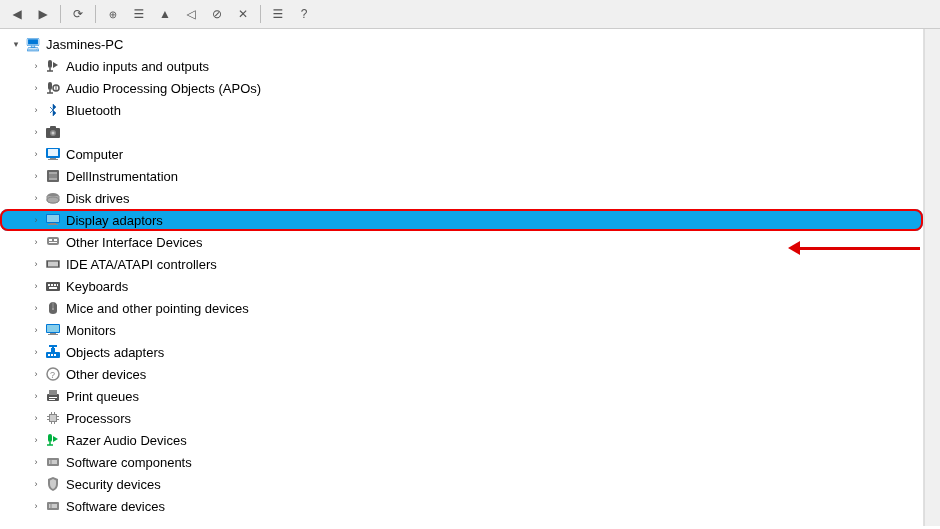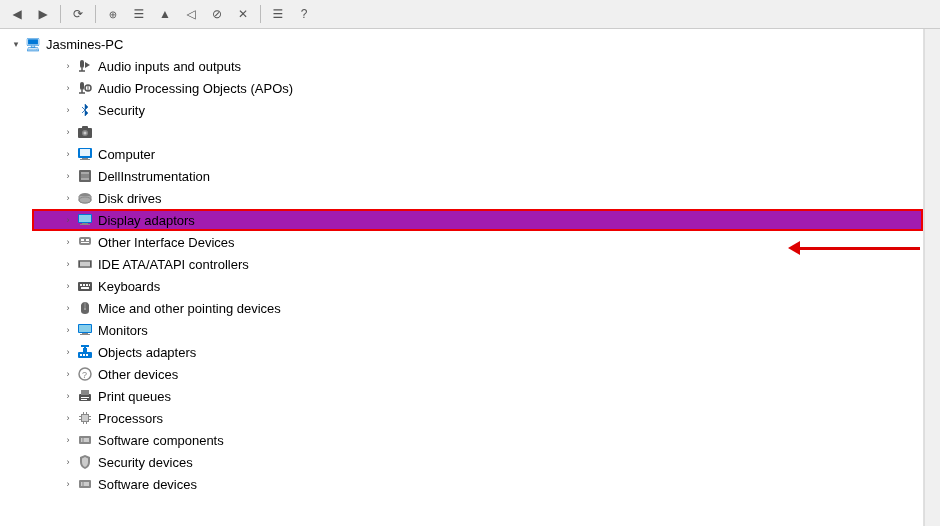--- a/index.html
+++ b/index.html
@@ -54,21 +54,22 @@
       align-items: center;
       padding: 2px 0;
       cursor: pointer;
       user-select: none;
       white-space: nowrap;
       min-height: 22px;
     }
     .tree-item.highlighted {
       outline: 2px solid #e00;
       outline-offset: -2px;
-      background: #a21caf;
+      background: #0ea5e9;
+      border-radius: 8px;
     }
     .tree-item.root {
       font-weight: normal;
     }
     .chevron {
       width: 16px;
       height: 16px;
       display: inline-flex;
       align-items: center;
       justify-content: center;
@@ -85,21 +86,21 @@
       align-items: center;
       justify-content: center;
       margin-right: 4px;
       flex-shrink: 0;
       font-size: 13px;
     }
     .label {
       flex: 1;
     }
     .indent1 { padding-left: 8px; }
-    .indent2 { padding-left: 28px; margin-left: 32px; }
+    .indent2 { padding-left: 28px; }
 
     .tree-wrapper {
       position: relative;
     }
 
     
     .ico-computer { color: #0078d7; font-size: 13px; }
 
     .scrollbar-area {
       width: 16px;
@@ -175,21 +176,21 @@
             </span>
             <span class="label">Audio Processing Objects (APOs)</span>
           </div>
           <div class="tree-item indent2">
             <span class="chevron collapsed"></span>
             <span class="icon">
               <svg width="16" height="16" viewBox="0 0 16 16">
                 <path d="M8 2 L11 5 L8 8 L11 11 L8 14 L8 8 L5 11 L8 8 L5 5 L8 8 Z" fill="#0054a6" stroke="#0054a6" stroke-width="0.5"></path>
               </svg>
             </span>
-            <span class="label">Security</span>
+            <span class="label">Bluetooth</span>
           </div>
           <div class="tree-item indent2">
             <span class="chevron collapsed"></span>
             <span class="icon">
               <svg width="16" height="16" viewBox="0 0 16 16">
                 <rect x="1" y="4" width="14" height="10" rx="1" fill="#555"></rect>
                 <circle cx="8" cy="9" r="3" fill="#888"></circle>
                 <circle cx="8" cy="9" r="1.5" fill="#ccc"></circle>
                 <rect x="5" y="2" width="6" height="3" rx="1" fill="#555"></rect>
               </svg>
@@ -355,20 +356,32 @@
                 <rect x="6" y="12" width="1" height="2" fill="#888"></rect>
                 <rect x="9" y="12" width="1" height="2" fill="#888"></rect>
               </svg>
             </span>
             <span class="label">Processors</span>
           </div>
           <div class="tree-item indent2">
             <span class="chevron collapsed"></span>
             <span class="icon">
               <svg width="16" height="16" viewBox="0 0 16 16">
+                <rect x="3" y="2" width="4" height="8" rx="2" fill="#00b140"></rect>
+                <line x1="5" y1="10" x2="5" y2="13" stroke="#00b140" stroke-width="1.5"></line>
+                <line x1="2" y1="13" x2="8" y2="13" stroke="#00b140" stroke-width="1.5"></line>
+                <polygon points="8,4 13,7 8,10" fill="#00b140"></polygon>
+              </svg>
+            </span>
+            <span class="label">Razer Audio Devices</span>
+          </div>
+          <div class="tree-item indent2">
+            <span class="chevron collapsed"></span>
+            <span class="icon">
+              <svg width="16" height="16" viewBox="0 0 16 16">
                 <rect x="2" y="4" width="12" height="8" rx="1" fill="#888"></rect>
                 <rect x="4" y="6" width="8" height="4" fill="#ccc"></rect>
                 <line x1="6" y1="6" x2="6" y2="10" stroke="#888" stroke-width="1"></line>
               </svg>
             </span>
             <span class="label">Software components</span>
           </div>
           <div class="tree-item indent2">
             <span class="chevron collapsed"></span>
             <span class="icon">

